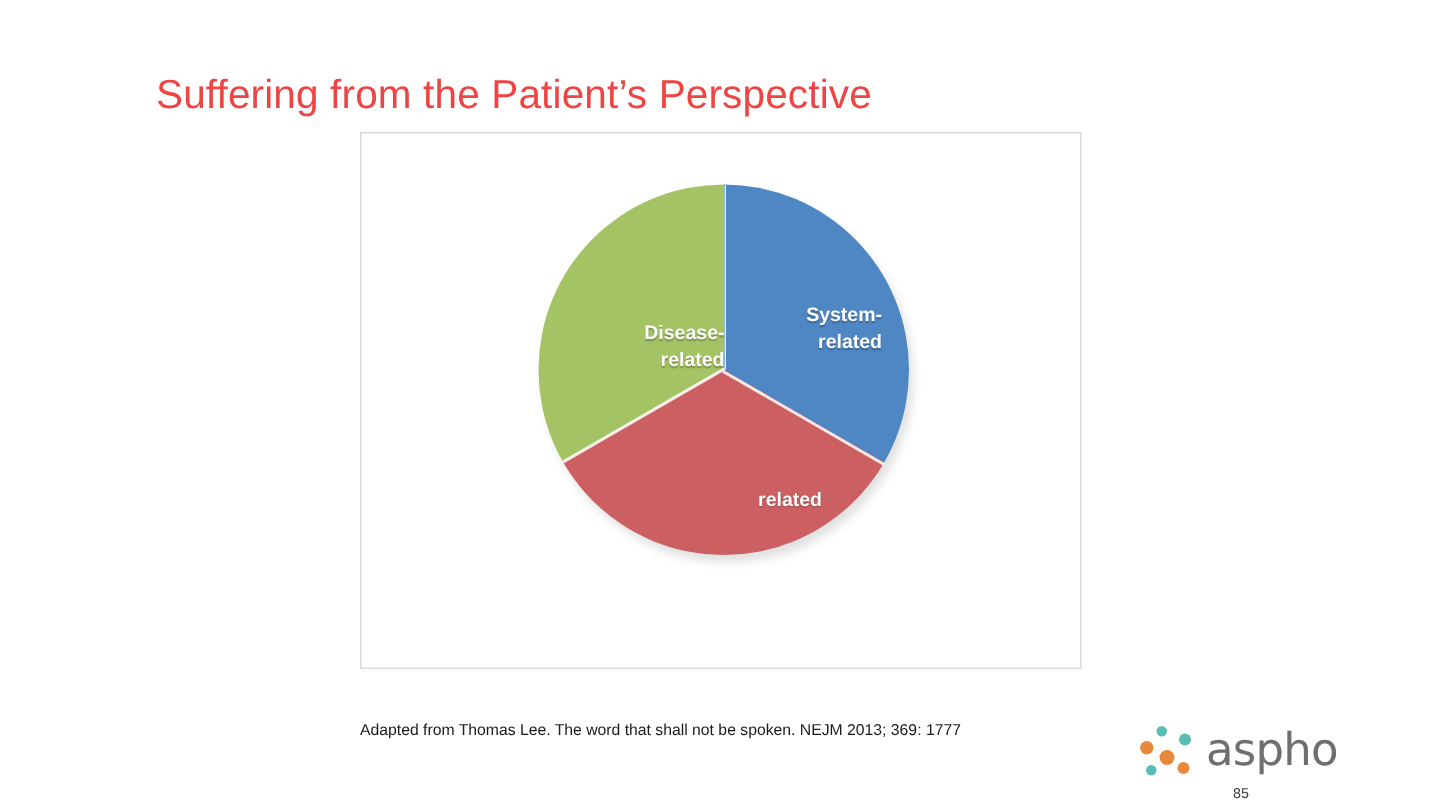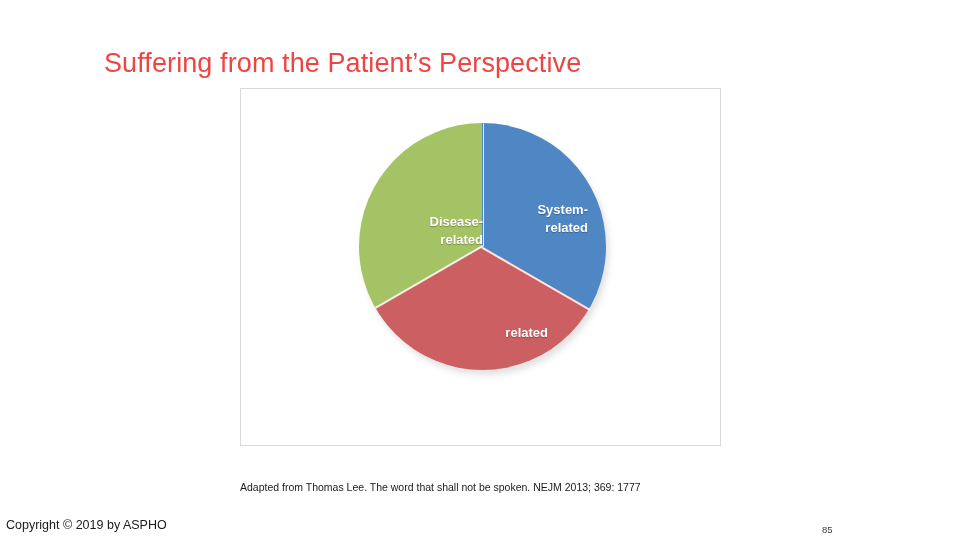--- a/index.html
+++ b/index.html
@@ -181,18 +181,26 @@
       </div>
 
       <div class="slice-label label-treatment">
         <div>related</div>
       </div>
     </div>
   </div>
 
   <div class="citation">Adapted from Thomas Lee. The word that shall not be spoken. NEJM 2013; 369: 1777</div>
 
-  <div class="copyright">Copyright © 2019 by ASPHO</div>
-
+
+  <div class="logo">
+    <div class="dot" style="left:2px; top:12px; width:9px; height:9px; background:#e8883a;"></div>
+    <div class="dot" style="left:13px; top:2px; width:7px; height:7px; background:#5bbcb4;"></div>
+    <div class="dot" style="left:15px; top:18px; width:10px; height:10px; background:#e8883a;"></div>
+    <div class="dot" style="left:28px; top:7px; width:8px; height:8px; background:#5bbcb4;"></div>
+    <div class="dot" style="left:6px; top:28px; width:7px; height:7px; background:#5bbcb4;"></div>
+    <div class="dot" style="left:27px; top:26px; width:8px; height:8px; background:#e8883a;"></div>
+    <div class="logo-text">aspho</div>
+  </div>
 
   <div class="page-number">85</div>
 
 </div>
 
 </body></html>

